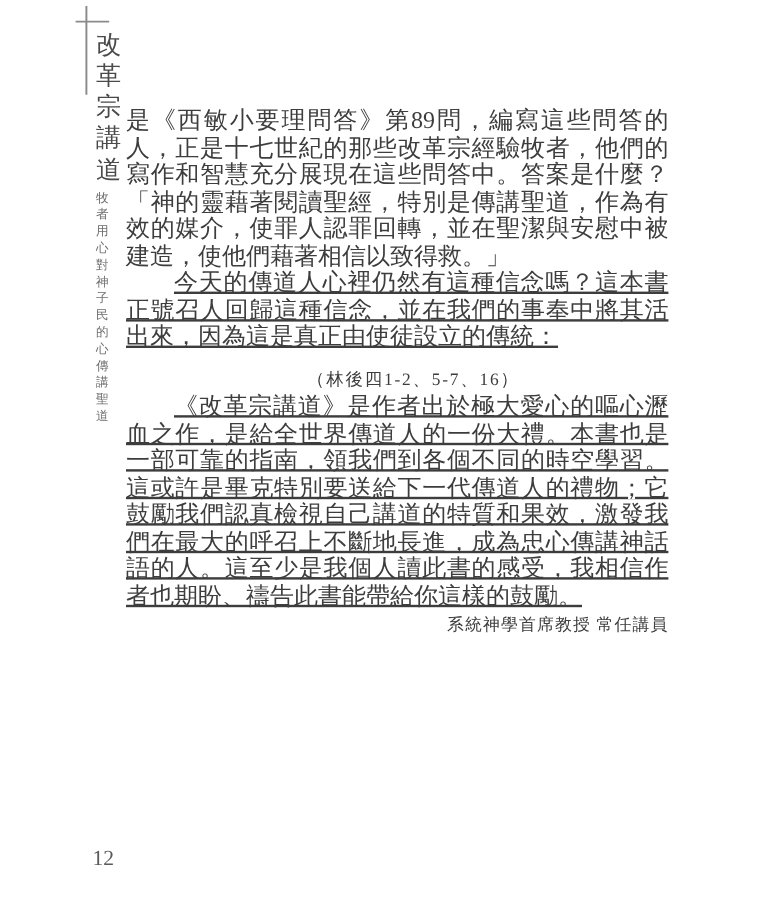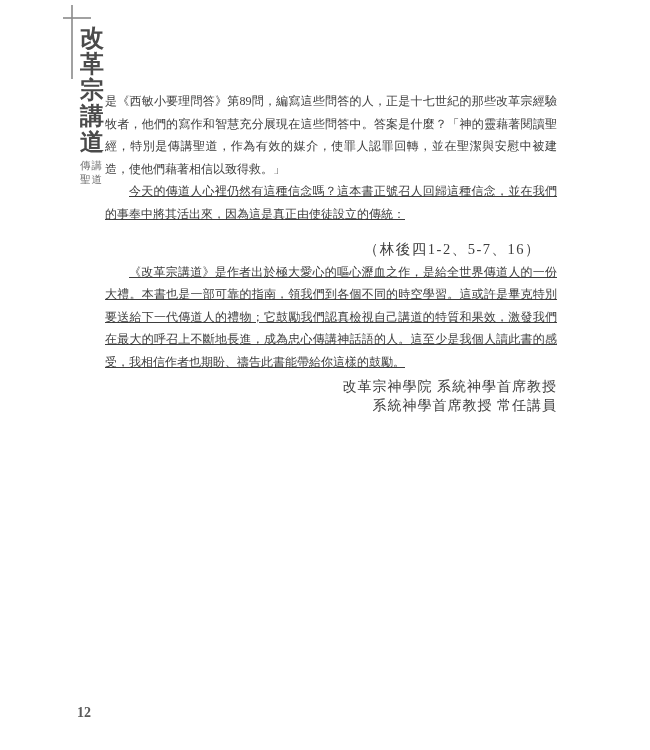--- a/index.html
+++ b/index.html
@@ -17,94 +17,93 @@
     background:var(--paper);
     overflow:hidden;
     font-family:"Liberation Serif","DejaVu Serif",serif;
   }
 
   
   .header{position:absolute;left:0;top:0;}
   .cross{position:absolute;left:62px;top:4px;}
   .title-block{position:absolute;left:80px;top:25px;font-family:"Liberation Sans","DejaVu Sans",sans-serif;}
   .book-title{
-    margin:0;font-size:24px;font-weight:bold;letter-spacing:1.5px;
+    margin:0;font-size:21px;font-weight:normal;letter-spacing:1.5px;
     color:var(--title);line-height:26px;
   }
   .book-subtitle{
     margin-top:3px;font-size:10.5px;letter-spacing:1px;
     color:var(--subtitle);line-height:14px;
   }
 
   
   .body-col{
     position:absolute;left:105px;top:90px;width:452px;
     color:var(--text);
   }
   .para{
-    margin:0;font-size:12px;line-height:22.5px;
+    margin:0;font-size:20px;line-height:22.5px;
     text-align:justify;text-justify:inter-character;
   }
   .para.indent{text-indent:2em;text-decoration:underline;}
 
   
   .quote{
     margin:14px 0 0 43px;width:393px;
     font-size:14.5px;line-height:21.6px;letter-spacing:1.5px;
   }
   .quote p{margin:0;text-align:justify;text-justify:inter-character;}
-  .quote .citation{text-align:right;}
+  .quote .citation{text-align:center;}
 
   .para.after-quote{}
 
   
   .attribution{
     margin-top:4px;width:452px;
     font-size:14px;line-height:19px;letter-spacing:1px;
     text-align:right;color:var(--text);
   }
   .attribution div{white-space:nowrap;}
 
   
   .page-number{
     position:absolute;left:77px;top:705px;
-    font-size:14px;color:var(--page-number);
+    font-size:18px;color:var(--page-number);
     font-family:"Liberation Serif","DejaVu Serif",serif;
-    font-weight:bold;
   }
 </style>
 </head>
 <body>
 
 <div class="page">
 
   <div class="header">
     <svg class="cross" width="32" height="78" viewBox="0 0 32 78" aria-hidden="true">
       <line x1="10" y1="1" x2="10" y2="75" stroke="var(--cross)" stroke-width="1.6"></line>
       <line x1="1" y1="14" x2="29" y2="14" stroke="var(--cross)" stroke-width="1.6"></line>
     </svg>
     <div class="title-block">
       <h1 class="book-title">改革宗講道</h1>
       <div class="book-subtitle">
+        <div>牧者用心對神子民的心</div>
         <div>傳講聖道</div>
       </div>
     </div>
   </div>
 
   <div class="body-col">
     <p class="para">是《西敏小要理問答》第89問，編寫這些問答的人，正是十七世紀的那些改革宗經驗牧者，他們的寫作和智慧充分展現在這些問答中。答案是什麼？「神的靈藉著閱讀聖經，特別是傳講聖道，作為有效的媒介，使罪人認罪回轉，並在聖潔與安慰中被建造，使他們藉著相信以致得救。」</p>
     <p class="para indent">今天的傳道人心裡仍然有這種信念嗎？這本書正號召人回歸這種信念，並在我們的事奉中將其活出來，因為這是真正由使徒設立的傳統：</p>
 
     <div class="quote">
       <p class="citation">（林後四1-2、5-7、16）</p>
     </div>
 
     <p class="para indent after-quote">《改革宗講道》是作者出於極大愛心的嘔心瀝血之作，是給全世界傳道人的一份大禮。本書也是一部可靠的指南，領我們到各個不同的時空學習。這或許是畢克特別要送給下一代傳道人的禮物；它鼓勵我們認真檢視自己講道的特質和果效，激發我們在最大的呼召上不斷地長進，成為忠心傳講神話語的人。這至少是我個人讀此書的感受，我相信作者也期盼、禱告此書能帶給你這樣的鼓勵。</p>
 
     <div class="attribution">
-      <div>改革宗神學院 系統神學首席教授</div>
       <div>系統神學首席教授 常任講員</div>
     </div>
   </div>
 
   <div class="page-number">12</div>
 
 </div>
 
 </body></html>

